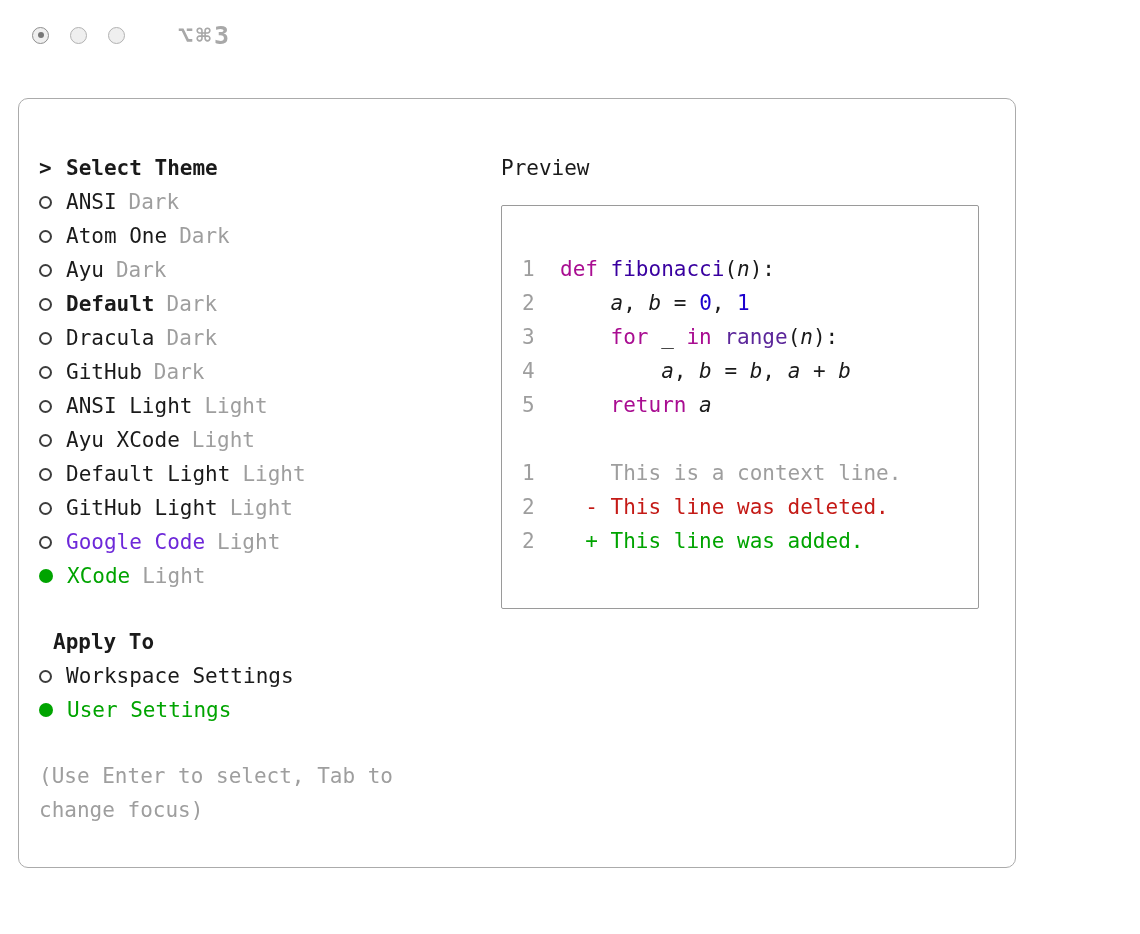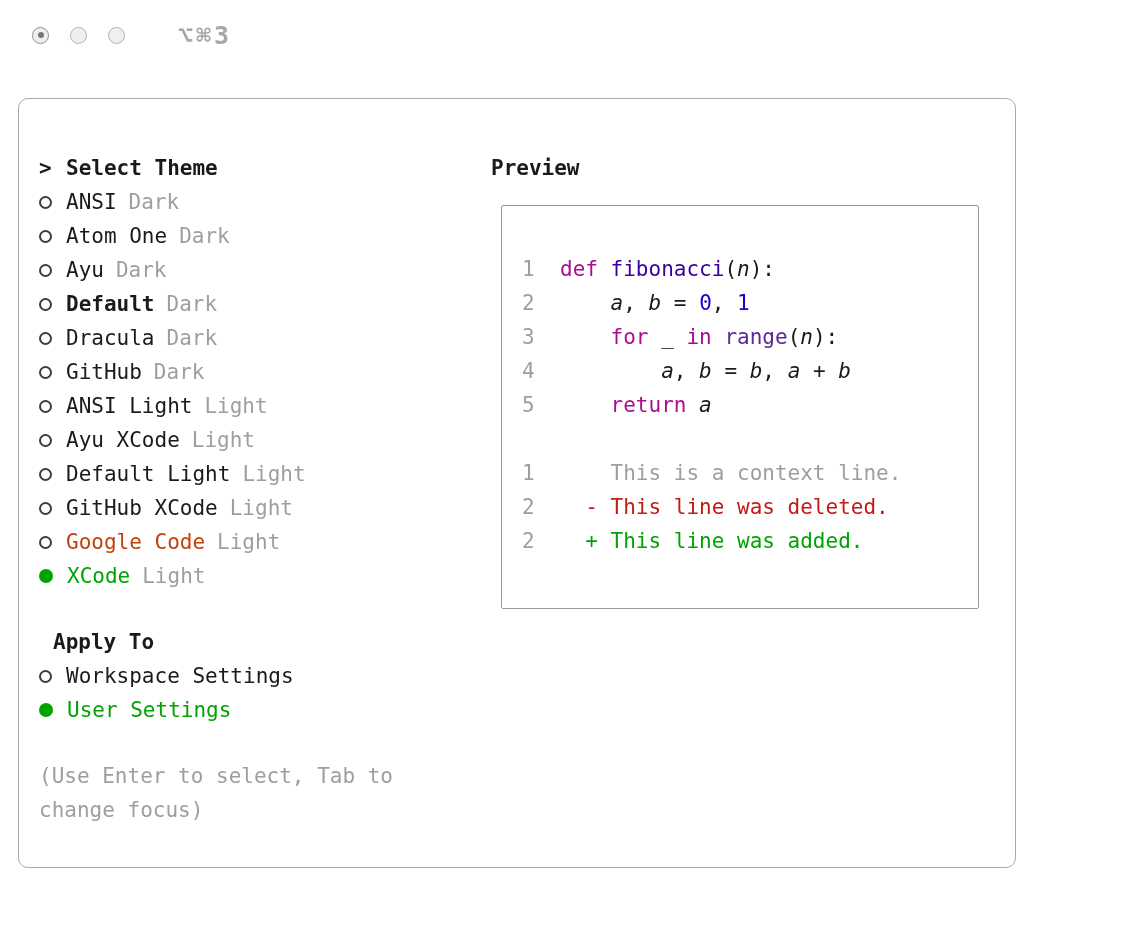--- a/index.html
+++ b/index.html
@@ -88,21 +88,22 @@
   }
   .hint {
     margin-top: 32px;
     width: 430px;
     line-height: 34px;
     white-space: normal;
   }
 
   
   .preview-title {
-    font-weight: bold;
+    font-weight: normal;
+    margin-left: 10px;
     height: 34px;
     display: flex;
     align-items: center;
   }
   .preview-box {
     margin-top: 20px;
     margin-left: 10px;
     width: 478px;
     height: 404px;
     border: 1.5px solid #9a9a9a;
@@ -135,22 +136,22 @@
     <div id="theme-list">
         <div class="row"><span class="radio" style="background: transparent;"></span><span style="color: rgb(26, 26, 26);">ANSI</span><span class="variant" style="color: rgb(158, 158, 158);">Dark</span></div>
         <div class="row"><span class="radio" style="background: transparent;"></span><span style="color: rgb(26, 26, 26);">Atom One</span><span class="variant" style="color: rgb(158, 158, 158);">Dark</span></div>
         <div class="row"><span class="radio" style="background: transparent;"></span><span style="color: rgb(26, 26, 26);">Ayu</span><span class="variant" style="color: rgb(158, 158, 158);">Dark</span></div>
         <div class="row"><span class="radio" style="background: transparent;"></span><span style="color: rgb(26, 26, 26); font-weight: bold;">Default</span><span class="variant" style="color: rgb(158, 158, 158);">Dark</span></div>
         <div class="row"><span class="radio" style="background: transparent;"></span><span style="color: rgb(26, 26, 26);">Dracula</span><span class="variant" style="color: rgb(158, 158, 158);">Dark</span></div>
         <div class="row"><span class="radio" style="background: transparent;"></span><span style="color: rgb(26, 26, 26);">GitHub</span><span class="variant" style="color: rgb(158, 158, 158);">Dark</span></div>
         <div class="row"><span class="radio" style="background: transparent;"></span><span style="color: rgb(26, 26, 26);">ANSI Light</span><span class="variant" style="color: rgb(158, 158, 158);">Light</span></div>
         <div class="row"><span class="radio" style="background: transparent;"></span><span style="color: rgb(26, 26, 26);">Ayu XCode</span><span class="variant" style="color: rgb(158, 158, 158);">Light</span></div>
         <div class="row"><span class="radio" style="background: transparent;"></span><span style="color: rgb(26, 26, 26);">Default Light</span><span class="variant" style="color: rgb(158, 158, 158);">Light</span></div>
-        <div class="row"><span class="radio" style="background: transparent;"></span><span style="color: rgb(26, 26, 26);">GitHub XCode</span><span class="variant" style="color: rgb(158, 158, 158);">Light</span></div>
-        <div class="row"><span class="radio" style="background: transparent;"></span><span style="color: #c2410c;">Google Code</span><span class="variant" style="color: rgb(158, 158, 158);">Light</span></div>
+        <div class="row"><span class="radio" style="background: transparent;"></span><span style="color: rgb(26, 26, 26);">GitHub Light</span><span class="variant" style="color: rgb(158, 158, 158);">Light</span></div>
+        <div class="row"><span class="radio" style="background: transparent;"></span><span style="color: #6d28d9;">Google Code</span><span class="variant" style="color: rgb(158, 158, 158);">Light</span></div>
         <div class="row"><span class="radio radio-selected" style="background: rgb(0, 164, 0);"></span><span style="color: rgb(0, 164, 0);">XCode</span><span class="variant" style="color: rgb(158, 158, 158);">Light</span></div>
       </div>
     <div class="apply-title">Apply To</div>
     <div id="apply-list">
         <div class="row"><span class="radio" style="background: transparent;"></span><span style="color: rgb(26, 26, 26);">Workspace Settings</span></div>
         <div class="row"><span class="radio radio-selected" style="background: rgb(0, 164, 0);"></span><span style="color: rgb(0, 164, 0);">User Settings</span></div>
       </div>
     <div class="hint" style="color: rgb(158, 158, 158);">(Use Enter to select, Tab to change focus)</div>
   </div>
 

